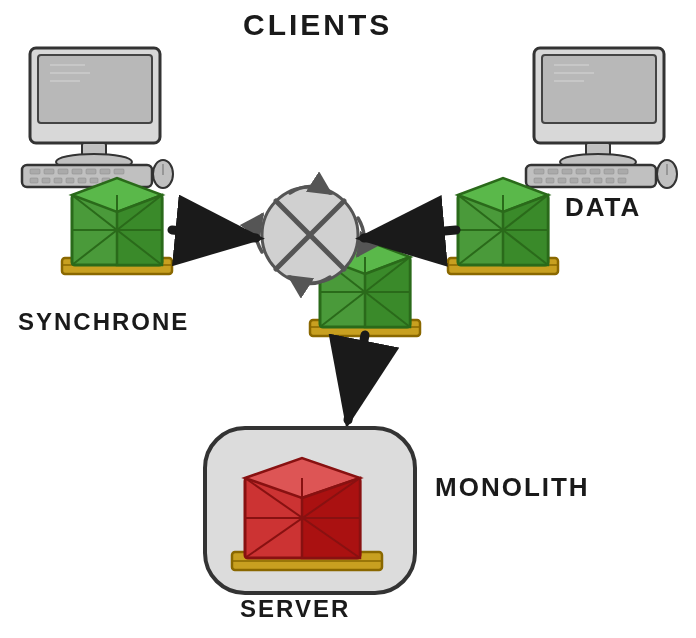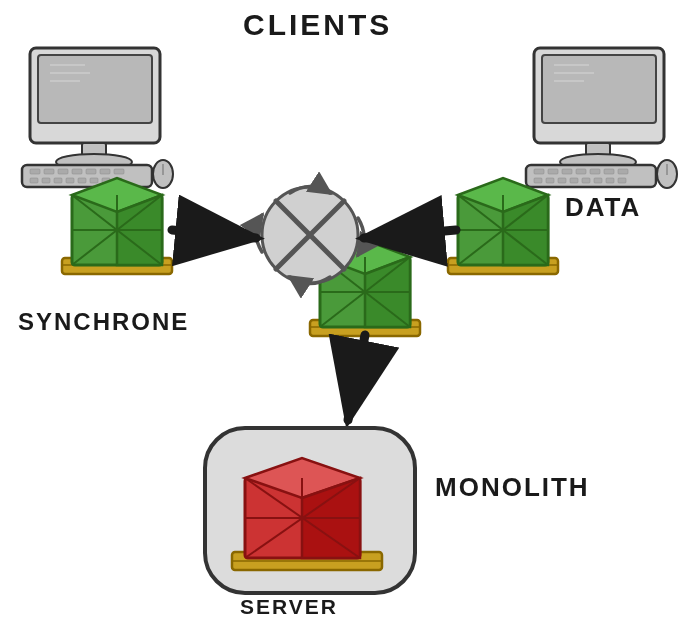--- a/index.html
+++ b/index.html
@@ -55,21 +55,21 @@
       top: 448px;
       left: 435px;
       font-size: 26px;
       margin-top: 24px;
     }
 
     
     .label-server {
       top: 595px;
       left: 240px;
-      font-size: 21px;
+      font-size: 24px;
     }
 
     
     .arrow-svg {
       position: absolute;
       top: 0; left: 0;
       width: 696px;
       height: 638px;
       pointer-events: none;
     }

